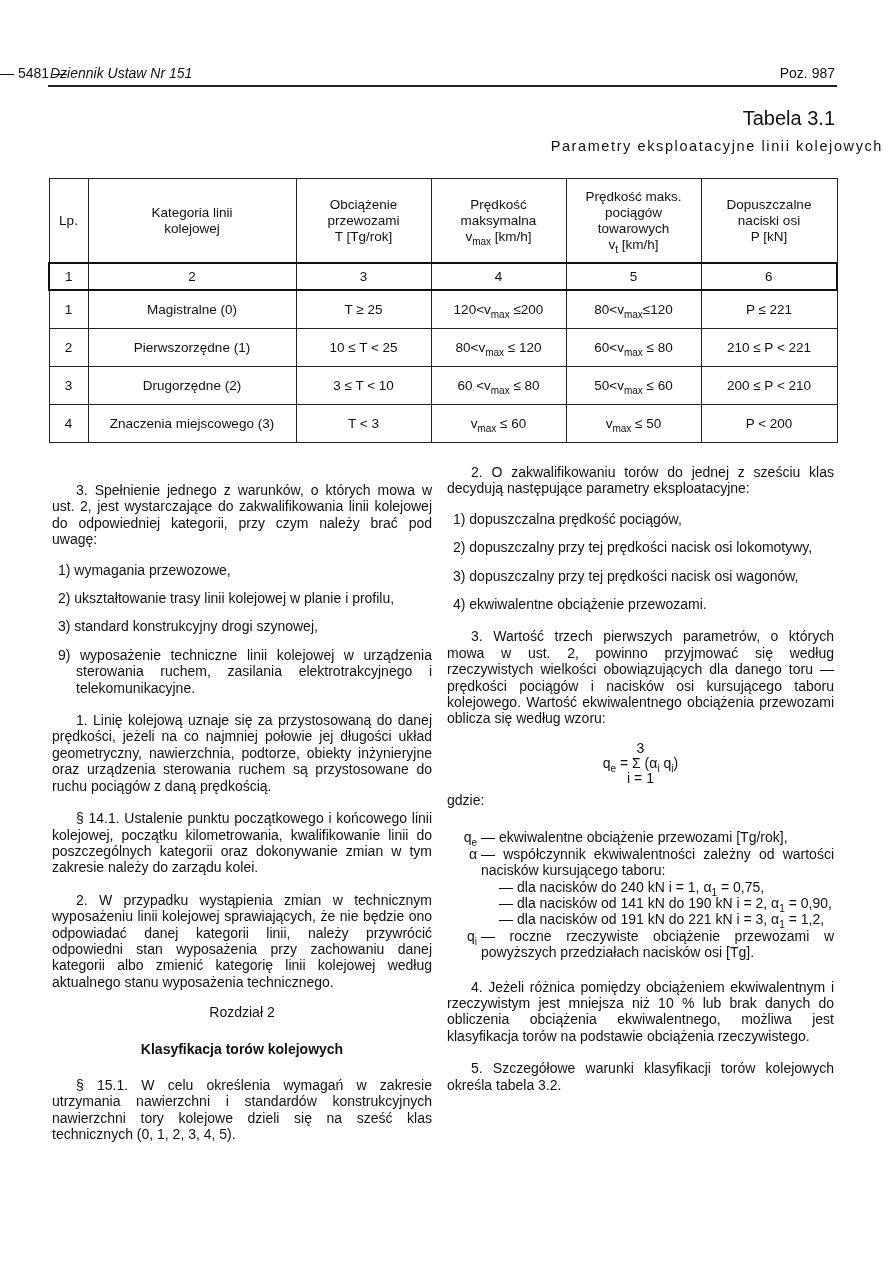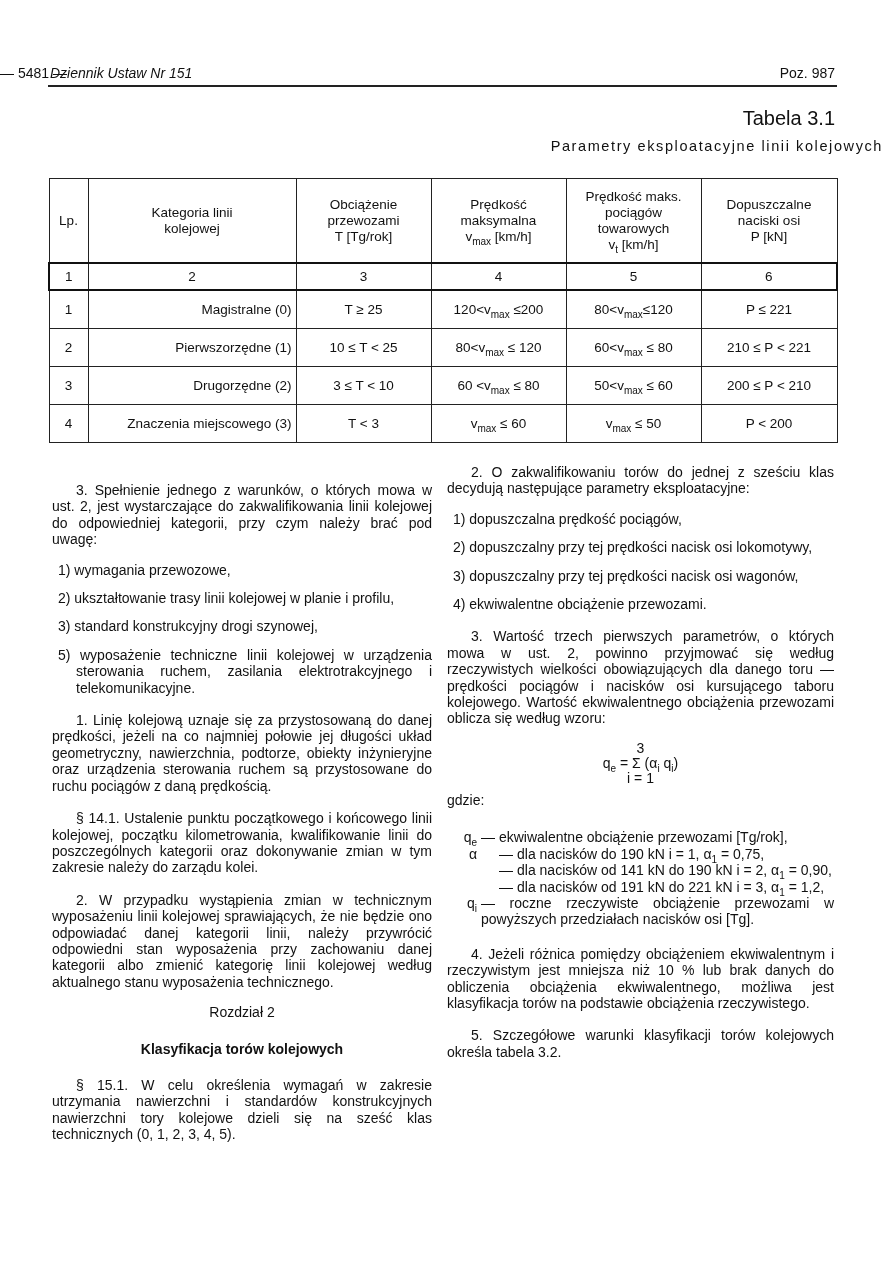--- a/index.html
+++ b/index.html
@@ -17,21 +17,21 @@
 
   
   #tbl { position: absolute; left: 48px; top: 178px; width: 788px; border-collapse: collapse;
          font-size: 13.5px; line-height: 16px; table-layout: fixed; }
   #tbl td, #tbl th { border: 1px solid #222; padding: 0 4px; text-align: center; vertical-align: middle; font-weight: normal; }
   #tbl tr.head th { height: 83px; }
   #tbl tr.nums td { height: 25px; border-top: 2px solid #111; border-bottom: 2px solid #111; }
   #tbl tr.nums td:first-child { border-left: 2px solid #111; }
   #tbl tr.nums td:last-child { border-right: 2px solid #111; }
   #tbl tr.row td { height: 37px; }
-  #tbl td.cat { text-align: right; }
+  #tbl td.cat { text-align: center; }
   sub { font-size: 10px; vertical-align: -4px; line-height: 0; }
 
   
   .col { position: absolute; width: 380px; font-size: 14px; line-height: 16.4px; text-align: justify; }
   #col-left { left: 52px; top: 482px; }
   #col-right { left: 447px; top: 464px; width: 387px; }
   .p { margin: 0 0 14px 0; text-indent: 24px; }
   .li { margin: 0 0 12px 6px; padding-left: 18px; text-indent: -18px; text-align: justify; }
   .center { text-align: center; text-indent: 0; }
   .bold { font-weight: bold; }
@@ -136,21 +136,21 @@
     <td>P &lt; 200</td>
   </tr>
 </tbody>
   </table>
 
 <div class="col" id="col-left">
   <p class="p">3. Spełnienie jednego z warunków, o których mowa w ust. 2, jest wystarczające do zakwalifikowania linii kolejowej do odpowiedniej kategorii, przy czym należy brać pod uwagę:</p>
   <div class="li">1) wymagania przewozowe,</div>
   <div class="li">2) ukształtowanie trasy linii kolejowej w planie i profilu,</div>
   <div class="li">3) standard konstrukcyjny drogi szynowej,</div>
-  <div class="li" style="margin-bottom:16px">5) wyposażenie techniczne linii kolejowej w urządzenia sterowania ruchem, zasilania elektrotrakcyjnego i telekomunikacyjne.</div>
+  <div class="li" style="margin-bottom:16px">9) wyposażenie techniczne linii kolejowej w urządzenia sterowania ruchem, zasilania elektrotrakcyjnego i telekomunikacyjne.</div>
   <p class="p" style="margin-bottom:16px">1. Linię kolejową uznaje się za przystosowaną do danej prędkości, jeżeli na co najmniej połowie jej długości układ geometryczny, nawierzchnia, podtorze, obiekty inżynieryjne oraz urządzenia sterowania ruchem są przystosowane do ruchu pociągów z daną prędkością.</p>
   <p class="p" style="margin-bottom:16px">§ 14.1. Ustalenie punktu początkowego i końcowego linii kolejowej, początku kilometrowania, kwalifikowanie linii do poszczególnych kategorii oraz dokonywanie zmian w tym zakresie należy do zarządu kolei.</p>
   <p class="p" style="">2. W przypadku wystąpienia zmian w technicznym wyposażeniu linii kolejowej sprawiających, że nie będzie ono odpowiadać danej kategorii linii, należy przywrócić odpowiedni stan wyposażenia przy zachowaniu danej kategorii albo zmienić kategorię linii kolejowej według aktualnego stanu wyposażenia technicznego.</p>
   <p class="p center" style="margin-bottom:20px">Rozdział 2</p>
   <p class="p center bold" style="margin-bottom:20px">Klasyfikacja torów kolejowych</p>
   <p class="p">§ 15.1. W celu określenia wymagań w zakresie utrzymania nawierzchni i standardów konstrukcyjnych nawierzchni tory kolejowe dzieli się na sześć klas technicznych (0, 1, 2, 3, 4, 5).</p>
 </div>
 
 <div class="col" id="col-right">
   <p class="p">2. O zakwalifikowaniu torów do jednej z sześciu klas decydują następujące parametry eksploatacyjne:</p>
@@ -166,24 +166,25 @@
   </div>
   <div style="margin-bottom:21px">gdzie:</div>
   <div class="defs">
     <div class="def">
       <span class="sym"><span>q</span><sub>e</sub></span>
       <span class="txt">— ekwiwalentne obciążenie przewozami [Tg/rok],</span>
     </div>
     <div class="def">
       <span class="sym"><span>α</span></span>
       <span class="txt">
+        <span>— współczynnik ekwiwalentności zależny od wartości nacisków kursującego taboru:</span>
         <div style="padding-left:18px">
           <div class="dash">
               <span class="d">—</span>
-              <span class="t"><span>dla nacisków do 190 kN i = 1, α</span><sub>1</sub><span> = 0,75,</span></span>
+              <span class="t"><span>dla nacisków do 240 kN i = 1, α</span><sub>1</sub><span> = 0,75,</span></span>
             </div>
           <div class="dash">
               <span class="d">—</span>
               <span class="t"><span>dla nacisków od 141 kN do 190 kN i = 2, α</span><sub>1</sub><span> = 0,90,</span></span>
             </div>
           <div class="dash">
               <span class="d">—</span>
               <span class="t"><span>dla nacisków od 191 kN do 221 kN i = 3, α</span><sub>1</sub><span> = 1,2,</span></span>
             </div>
         </div>

